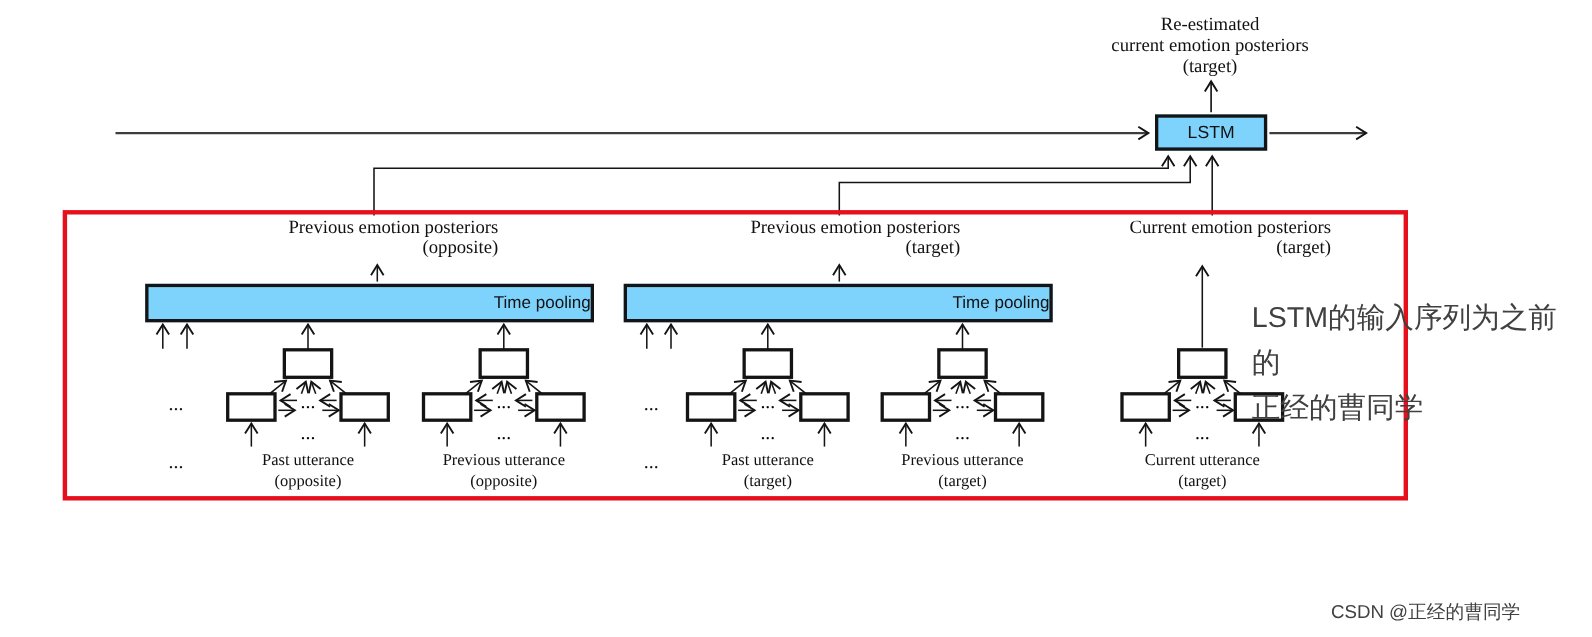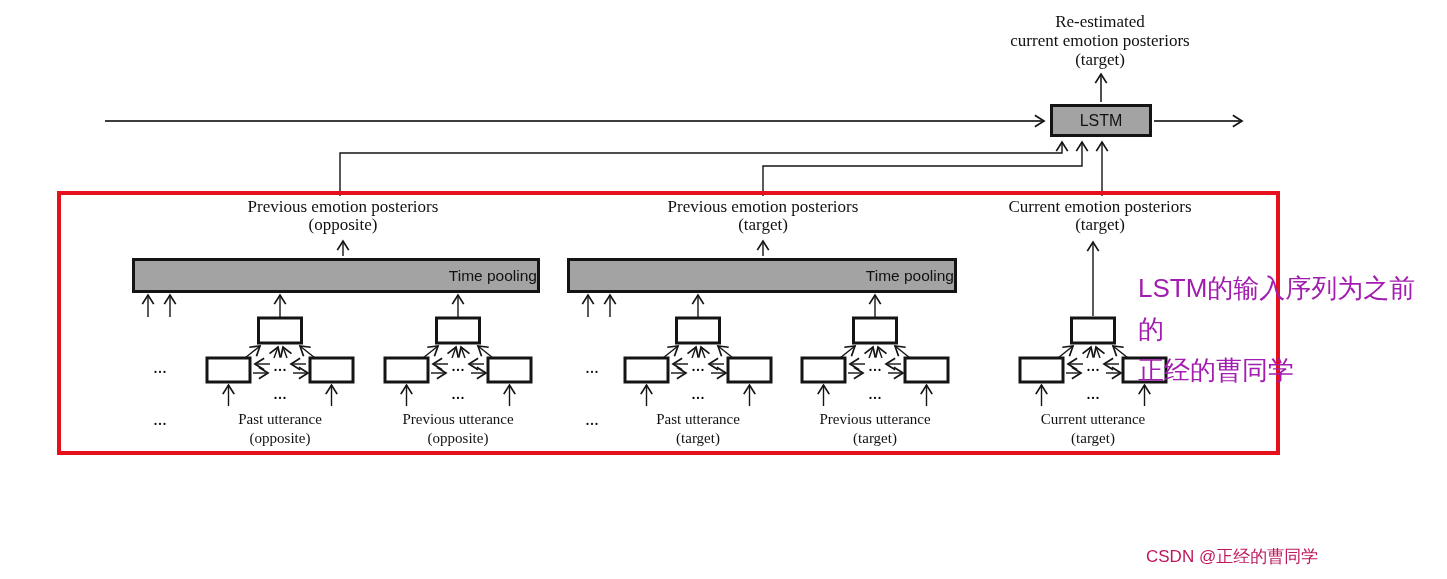--- a/index.html
+++ b/index.html
@@ -8,40 +8,40 @@
     font-family:"Liberation Serif",serif;color:#111;overflow:hidden;
   }
   .layer-svg{position:absolute;left:0;top:0;z-index:1;}
   .redbox{
     position:absolute;left:57px;top:191px;width:1223px;height:264px;
     border:4px solid #e6101d;box-sizing:border-box;z-index:2;background:transparent;
   }
   .txt{position:absolute;z-index:3;}
   .center{text-align:center;}
   .toplabel{left:950px;top:12px;width:300px;font-size:17px;line-height:19px;}
-  .postlabel{width:220px;font-size:17px;line-height:17.5px;}
+  .postlabel{width:220px;font-size:17px;line-height:17.5px;text-align:right;}
   .unitlabel{width:180px;top:410px;font-size:15px;line-height:18.5px;}
   .boxnode{
-    position:absolute;z-index:3;background:#a3a3a3;border:3px solid #141414;
+    position:absolute;z-index:3;background:#7dd3fc;border:3px solid #141414;
     box-sizing:border-box;display:flex;align-items:center;justify-content:center;
     font-family:"Liberation Sans",sans-serif;
   }
   .pooling{font-size:15.5px;justify-content:flex-end;}
   .lstm{font-size:16px;}
   .ellip{font-size:18px;line-height:10px;width:40px;}
   .annotation{
     left:1138px;top:268px;width:300px;font-size:26px;line-height:41px;
-    font-family:"Liberation Sans",sans-serif;color:#a21caf;
+    font-family:"Liberation Sans",sans-serif;color:#404040;
   }
   .caption{left:97px;top:472px;width:1200px;font-size:20px;}
   .caption .cap-italic{font-style:italic;}
   .caption .cap-label{margin-right:6px;}
   .watermark{
-    right:1px;top:545px;font-size:17px;text-align:left;
-    font-family:"Liberation Sans",sans-serif;color:#be185d;width:300px;
+    right:1px;top:545px;font-size:17px;text-align:center;
+    font-family:"Liberation Sans",sans-serif;color:#404040;width:300px;
   }
 </style>
 </head>
 <body>
 
 <div class="canvas">
 
   <svg class="layer-svg" width="1447" height="579" viewBox="0 0 1447 579" xmlns="http://www.w3.org/2000/svg" xmlns:xlink="http://www.w3.org/1999/xlink">
     <defs>
       <marker id="arr" markerUnits="userSpaceOnUse" markerWidth="18" markerHeight="16" viewBox="-11 -7 14 14" refX="0" refY="0" orient="auto">

